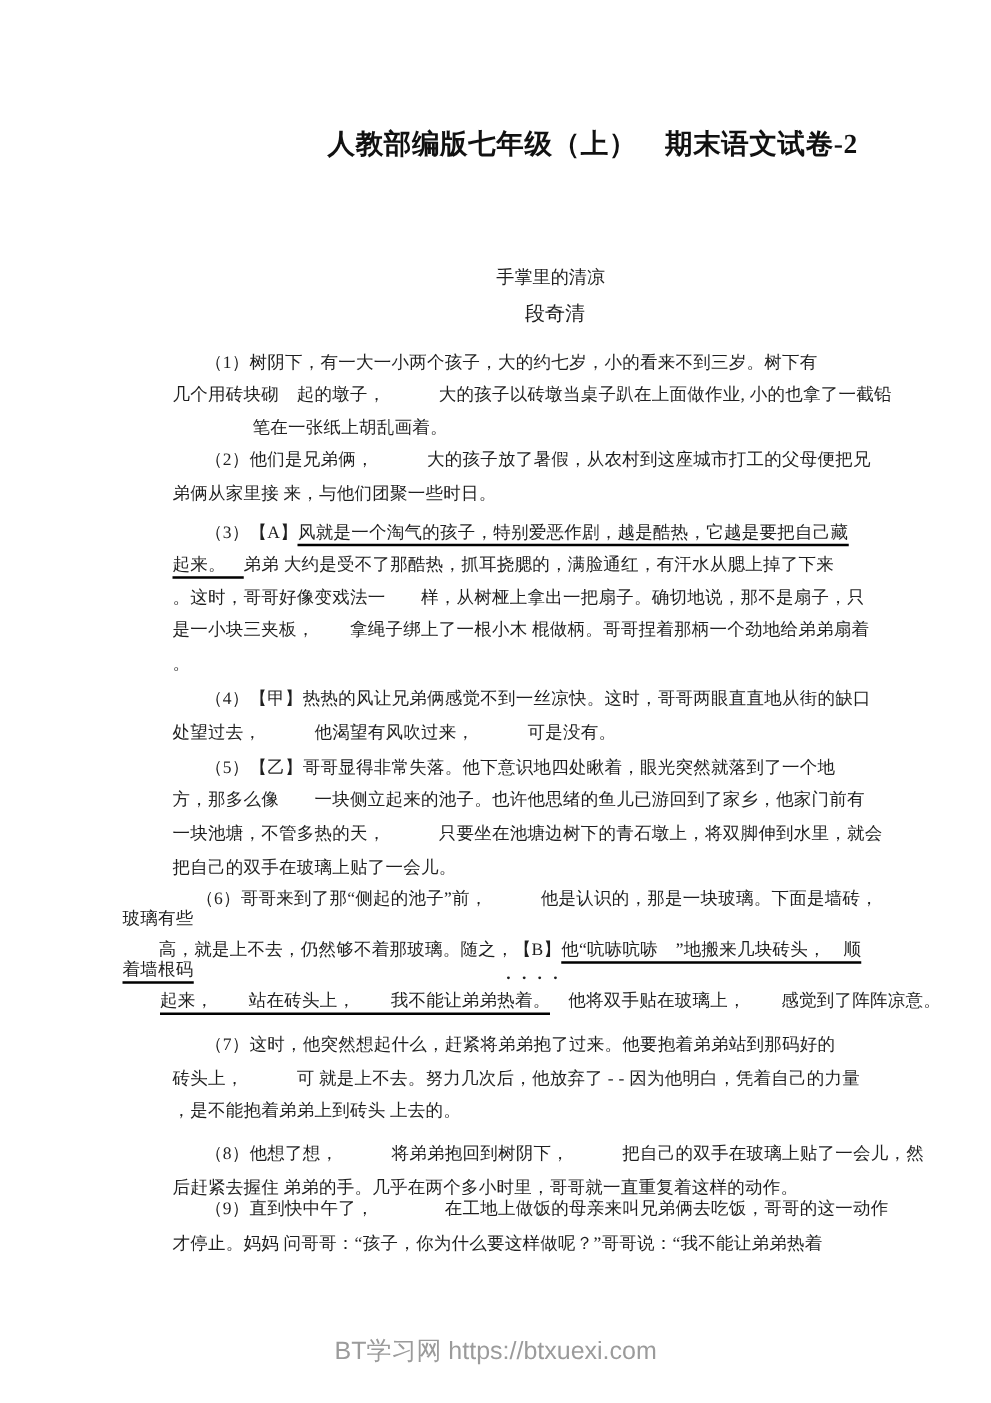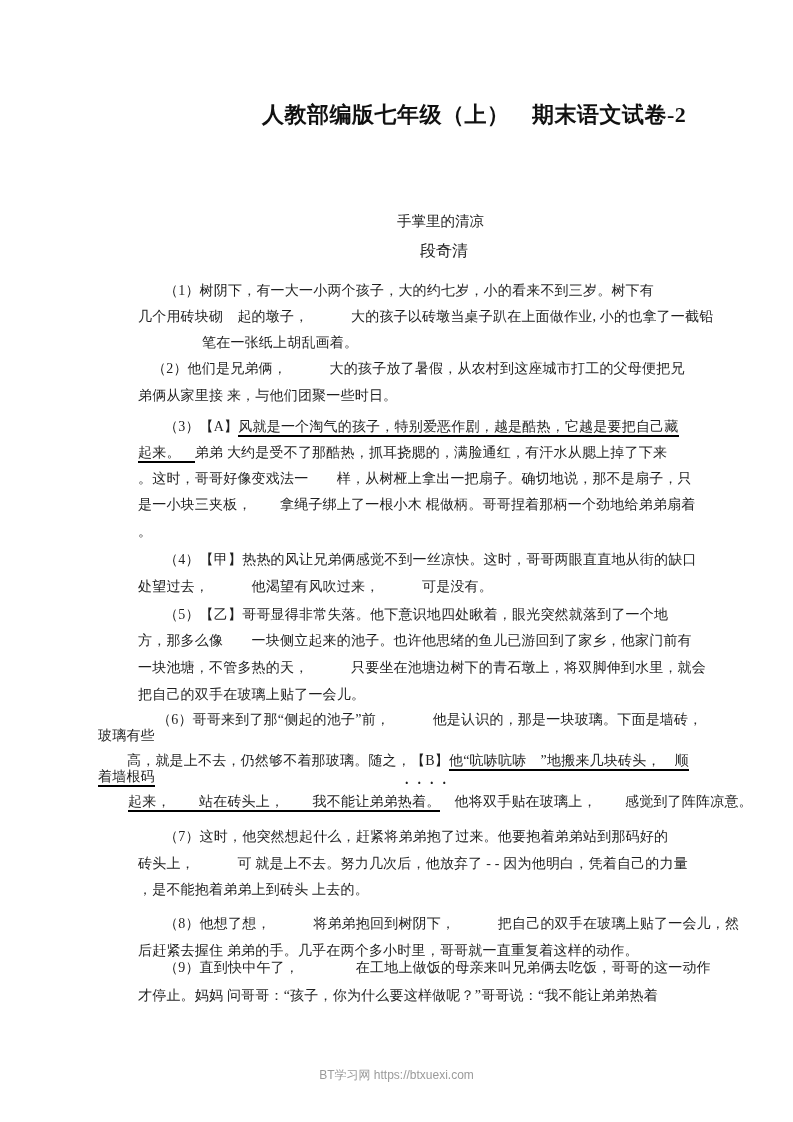--- a/index.html
+++ b/index.html
@@ -61,42 +61,42 @@
     font-size:14px;
     letter-spacing:9px;
   }
   .footer{
     position:absolute;
     top:1067px;
     left:0;
     right:0;
     text-align:center;
     font-family:"Liberation Sans", sans-serif;
-    font-size:12px;
+    font-size:20px;
     color:#9b9b9b;
     white-space:pre;
   }
 </style>
 </head>
 <body>
 
 <div class="page">
 
   <h1 class="doc-title">人教部编版七年级（上）　期末语文试卷-2</h1>
 
 
   <div class="essay-title">手掌里的清凉</div>
 
   <div class="essay-author">段奇清</div>
 
   <div id="essay-body">
       <div class="line" style="left: 164px; top: 283px;"><span>（1）树阴下，有一大一小两个孩子，大的约七岁，小的看来不到三岁。树下有</span></div>
       <div class="line" style="left: 138px; top: 309px;"><span>几个用砖块砌　起的墩子，　　　大的孩子以砖墩当桌子趴在上面做作业, 小的也拿了一截铅</span></div>
       <div class="line" style="left: 154px; top: 335px; margin-left: 48px;"><span>笔在一张纸上胡乱画着。</span></div>
-      <div class="line" style="left: 152px; top: 361px; text-align: right;"><span>（2）他们是兄弟俩，　　　大的孩子放了暑假，从农村到这座城市打工的父母便把兄</span></div>
+      <div class="line" style="left: 164px; top: 361px; text-align: right;"><span>（2）他们是兄弟俩，　　　大的孩子放了暑假，从农村到这座城市打工的父母便把兄</span></div>
       <div class="line" style="left: 138px; top: 388px; text-align: center;"><span>弟俩从家里接 来，与他们团聚一些时日。</span></div>
       <div class="line" style="left: 164px; top: 419px;"><span>（3）【A】</span><span class="u">风就是一个淘气的孩子，特别爱恶作剧，越是酷热，它越是要把自己藏</span></div>
       <div class="line" style="left: 138px; top: 445px;"><span class="u">起来。　</span><span>弟弟 大约是受不了那酷热，抓耳挠腮的，满脸通红，有汗水从腮上掉了下来</span></div>
       <div class="line" style="left: 138px; top: 471px;"><span>。这时，哥哥好像变戏法一　　样，从树桠上拿出一把扇子。确切地说，那不是扇子，只</span></div>
       <div class="line" style="left: 138px; top: 497px;"><span>是一小块三夹板，　　拿绳子绑上了一根小木 棍做柄。哥哥捏着那柄一个劲地给弟弟扇着</span></div>
       <div class="line" style="left: 138px; top: 524px;"><span>。</span></div>
       <div class="line" style="left: 164px; top: 552px;"><span>（4）【甲】热热的风让兄弟俩感觉不到一丝凉快。这时，哥哥两眼直直地从街的缺口</span></div>
       <div class="line" style="left: 138px; top: 579px;"><span>处望过去，　　　他渴望有风吹过来，　　　可是没有。</span></div>
       <div class="line" style="left: 164px; top: 607px;"><span>（5）【乙】哥哥显得非常失落。他下意识地四处瞅着，眼光突然就落到了一个地</span></div>
       <div class="line" style="left: 138px; top: 633px;"><span>方，那多么像　　一块侧立起来的池子。也许他思绪的鱼儿已游回到了家乡，他家门前有</span></div>

